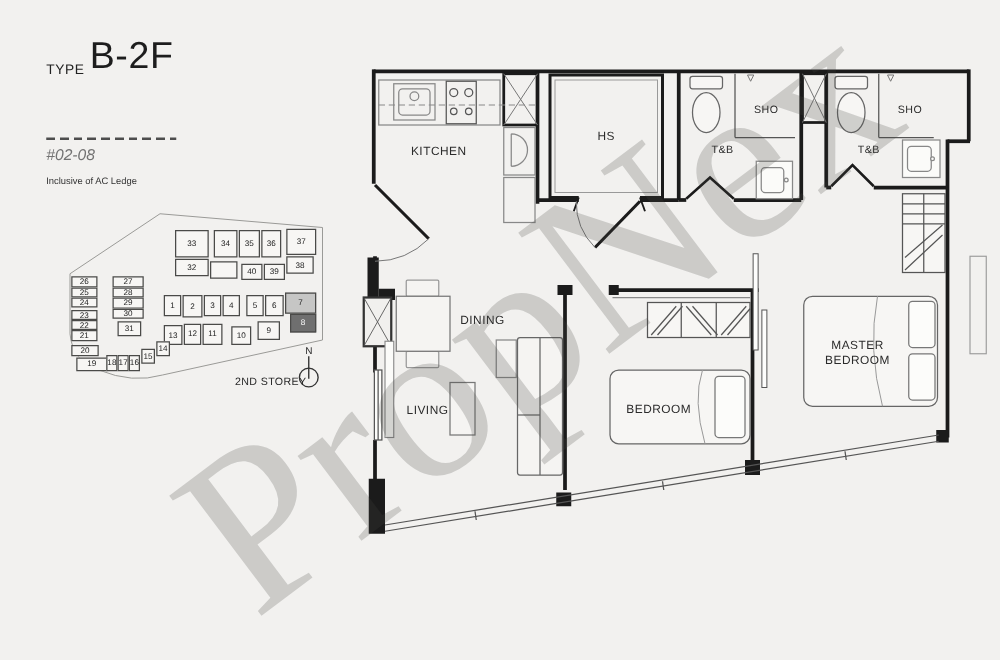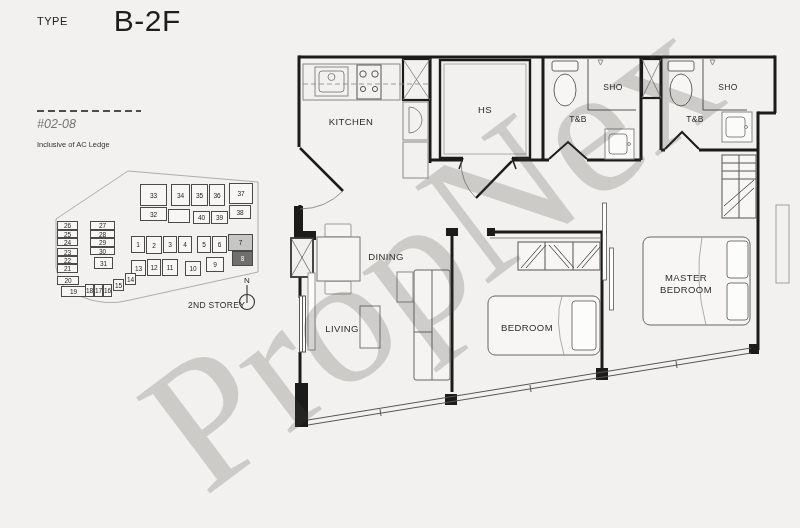--- a/index.html
+++ b/index.html
@@ -1,19 +1,19 @@
 <!DOCTYPE html>
 <html><head>
 <meta charset="utf-8">
 <style>
   html,body{margin:0;padding:0;}
   .page{position:relative;width:800px;height:528px;background:#f2f1ef;overflow:hidden;
         font-family:"Liberation Sans",sans-serif;color:#222;}
   
-  .type-row{position:absolute;left:37px;top:4px;display:flex;align-items:center;gap:42px;}
+  .type-row{position:absolute;left:37px;top:28px;display:flex;align-items:flex-end;}
   .type-prefix{font-size:11px;letter-spacing:.5px;color:#222;}
   .type-name{font-size:30px;font-weight:500;letter-spacing:.5px;margin-left:4px;color:#1d1d1d;}
   .specs{position:absolute;left:37px;top:57px;font-size:11.5px;line-height:14.5px;color:#1f1f1f;}
   .divider{position:absolute;left:37px;top:110px;width:104px;height:2px;
            background:repeating-linear-gradient(90deg,#4d4d4d 0 7px,transparent 7px 11px);}
   .unit-number{position:absolute;left:37px;top:117px;font-size:12.5px;color:#737373;font-style:italic;}
   .unit-note{position:absolute;left:37px;top:140px;font-size:7.5px;color:#333;}
   
   .kp-unit{position:absolute;box-sizing:border-box;border:0.9px solid #4a4a48;background:#f7f6f4;
            display:flex;align-items:center;justify-content:center;font-size:6.5px;color:#222;z-index:2;}

